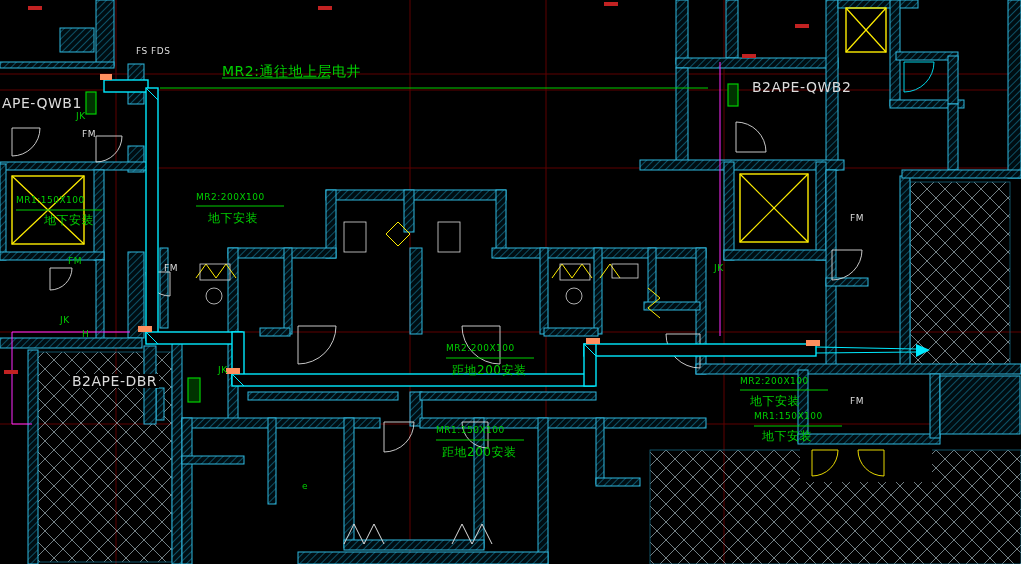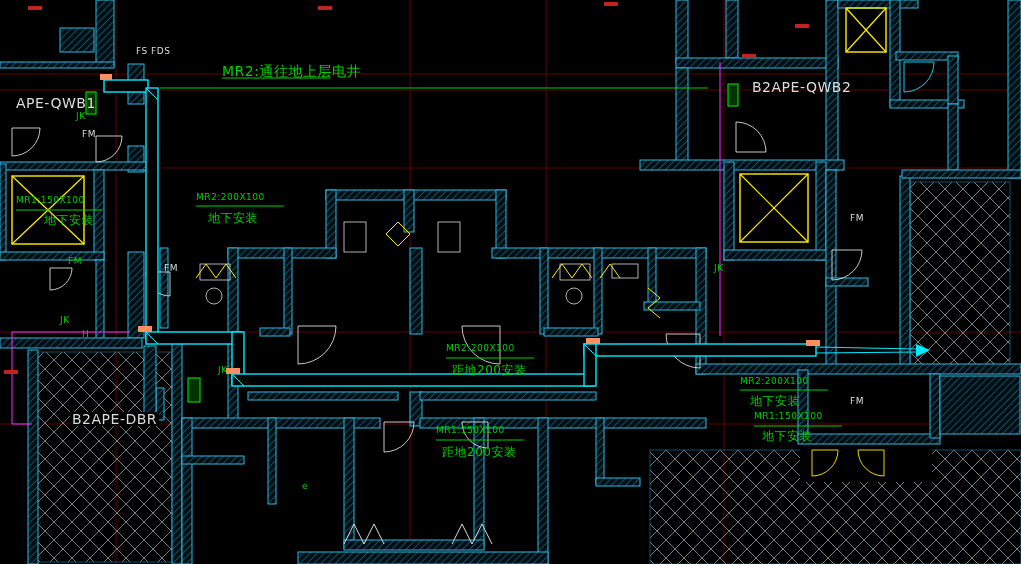--- a/index.html
+++ b/index.html
@@ -201,34 +201,34 @@
         <rect x="318" y="6" width="14" height="4" fill="#c22222"></rect>
         <rect x="604" y="2" width="14" height="4" fill="#c22222"></rect>
         <rect x="795" y="24" width="14" height="4" fill="#c22222"></rect>
         <rect x="742" y="54" width="14" height="4" fill="#c22222"></rect>
         <rect x="4" y="370" width="14" height="4" fill="#c22222"></rect>
       </g>
   </svg>
 
   <div class="lb w" style="left:136px;top:47px">FS FDS</div>
   <div class="lb g s10" style="left:222px;top:64px">MR2:通往地上层电井</div>
-  <div class="lb w s10" style="left:16px;top:96px">APE-QWB1</div>
+  <div class="lb w s10" style="left:2px;top:96px">APE-QWB1</div>
   <div class="lb g" style="left:76px;top:112px">JK</div>
   <div class="lb w" style="left:82px;top:130px">FM</div>
   <div class="lb w s10" style="left:752px;top:80px">B2APE-QWB2</div>
   <div class="lb g" style="left:16px;top:196px">MR1:150X100</div>
   <div class="lb g s8" style="left:44px;top:214px">地下安装</div>
   <div class="lb g" style="left:196px;top:193px">MR2:200X100</div>
   <div class="lb g s8" style="left:208px;top:212px">地下安装</div>
   <div class="lb g" style="left:68px;top:257px">FM</div>
   <div class="lb w" style="left:164px;top:264px">FM</div>
   <div class="lb g" style="left:60px;top:316px">JK</div>
   <div class="lb g" style="left:82px;top:330px">H</div>
   <div class="lb g" style="left:218px;top:366px">JK</div>
-  <div class="lb w s10 bg" style="left:70px;top:412px">B2APE-DBR</div>
+  <div class="lb w s10 bg" style="left:70px;top:374px">B2APE-DBR</div>
   <div class="lb g" style="left:446px;top:344px">MR2:200X100</div>
   <div class="lb g s8" style="left:452px;top:364px">距地200安装</div>
   <div class="lb g" style="left:436px;top:426px">MR1:150X100</div>
   <div class="lb g s8" style="left:442px;top:446px">距地200安装</div>
   <div class="lb g" style="left:740px;top:377px">MR2:200X100</div>
   <div class="lb g s8" style="left:750px;top:395px">地下安装</div>
   <div class="lb g" style="left:754px;top:412px">MR1:150X100</div>
   <div class="lb g s8" style="left:762px;top:430px">地下安装</div>
   <div class="lb w" style="left:850px;top:214px">FM</div>
   <div class="lb w" style="left:850px;top:397px">FM</div>

